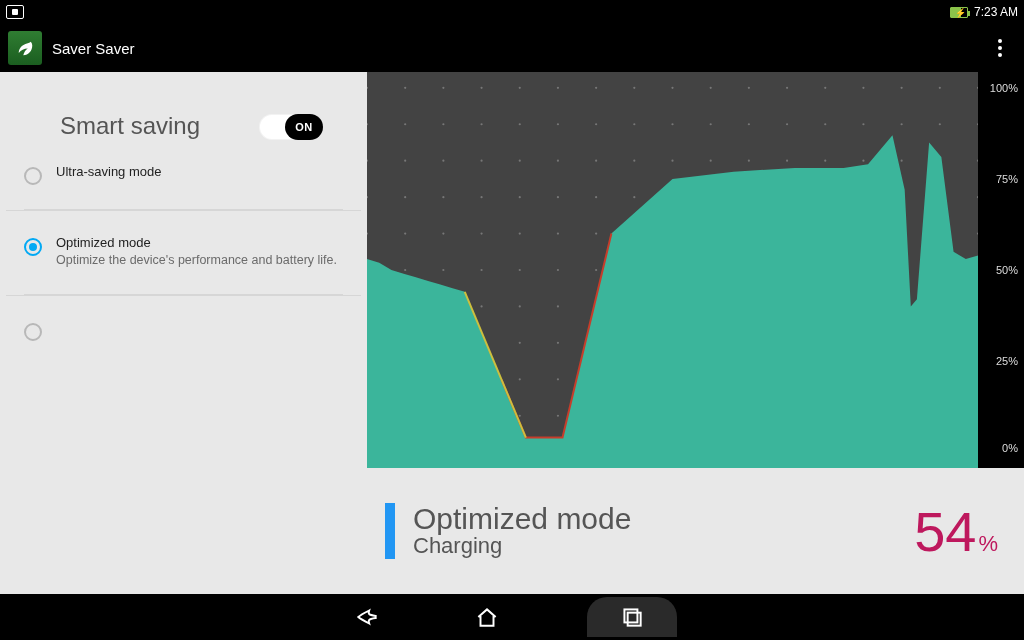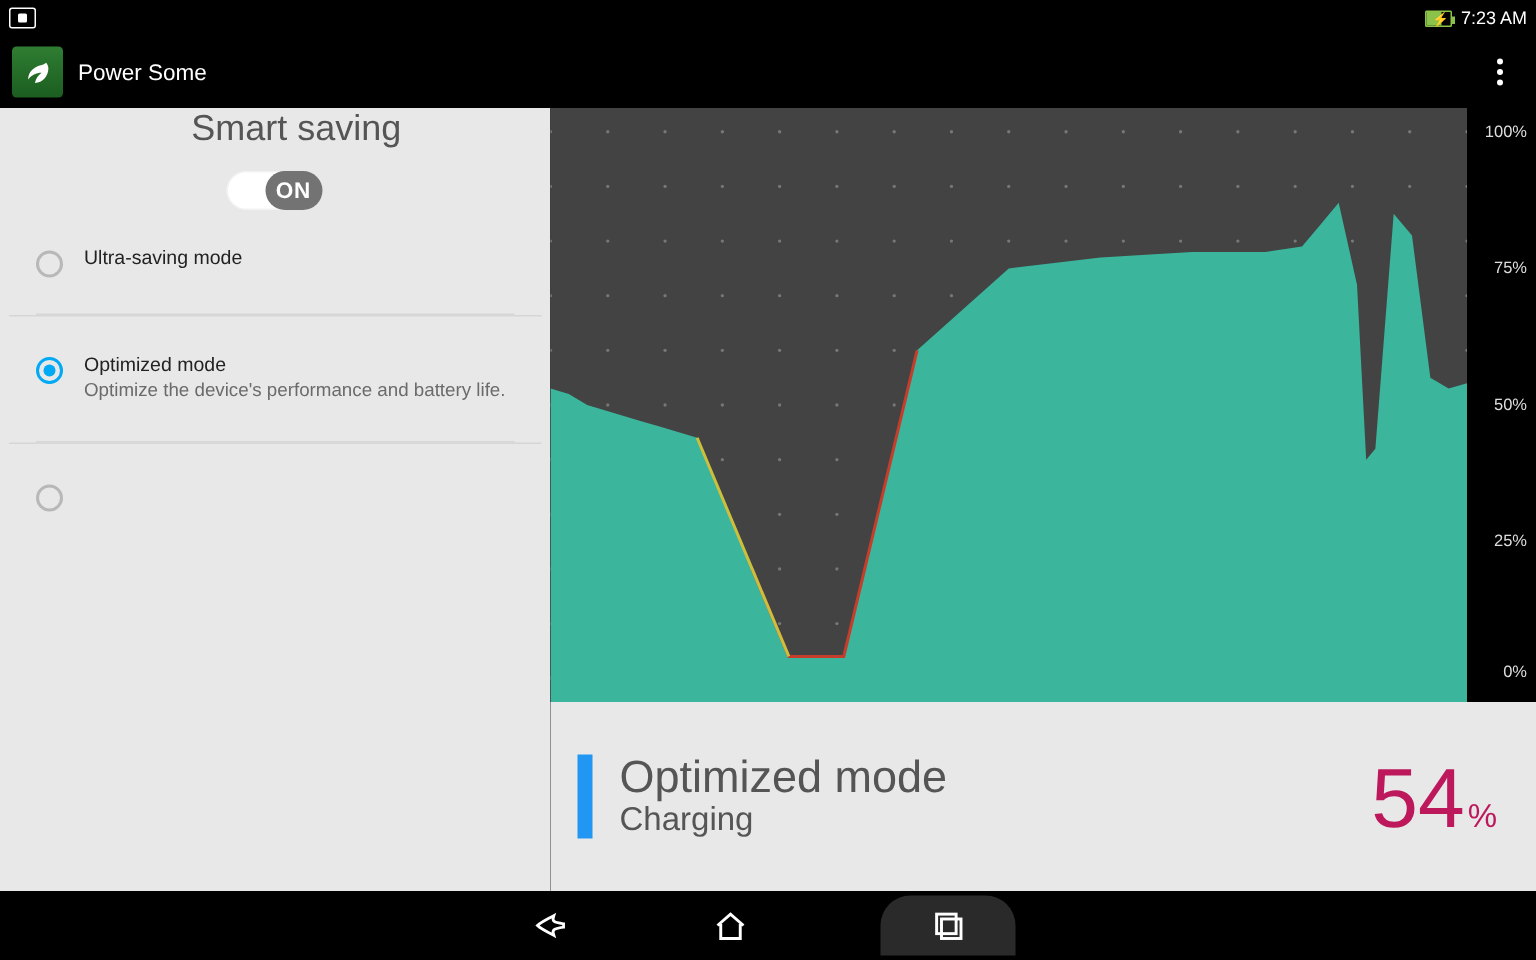--- a/index.html
+++ b/index.html
@@ -19,24 +19,24 @@
   
   .app-bar { height:48px; background:#000; display:flex; align-items:center; padding:0 8px; }
   .app-icon { width:34px; height:34px; border-radius:3px; background:linear-gradient(#2f7d32,#1b5e20); display:flex; align-items:center; justify-content:center; }
   .app-title { color:#fff; font-size:15px; margin-left:10px; font-weight:400; }
   .overflow { margin-left:auto; width:32px; height:32px; display:flex; flex-direction:column; align-items:center; justify-content:center; gap:3px; cursor:pointer;}
   .overflow span { width:4px; height:4px; background:#fff; border-radius:50%; }
 
   
   .content { display:flex; height:522px; }
   .side { width:367px; background:#e8e8e8; display:flex; flex-direction:column; }
-  .side-header { height:68px; display:flex; align-items:center; padding:0 32px 0 30px;flex-direction:column; }
+  .side-header { height:68px; display:flex; align-items:flex-end; padding:0 44px 0 30px; }
   .side-header .lbl { font-size:24px; color:#555; flex:1; padding-left:30px;}
   .toggle { width:64px; height:26px; background:#fff; border-radius:20px; position:relative; cursor:pointer; box-shadow:0 0 0 1px rgba(0,0,0,0.05) inset;}
-  .toggle .pill { position:absolute; right:0; top:0; width:38px; height:26px; background:#737373; border-radius:20px; color:#fff; font-size:15px; font-weight:600; display:flex; align-items:center; justify-content:center; letter-spacing:.5px;}
+  .toggle .pill { position:absolute; right:0; top:0; width:38px; height:26px; background:#000000; border-radius:20px; color:#fff; font-size:11px; font-weight:600; display:flex; align-items:center; justify-content:center; letter-spacing:.5px;}
   .mode { border-top:1px solid #d6d6d6; padding:24px 24px 24px 12px; display:flex; align-items:flex-start; gap:14px; cursor:pointer;}
   .mode:first-of-type { border-top:none; }
   .radio { flex:0 0 18px; width:18px; height:18px; border:2px solid #b8b8b8; border-radius:50%; margin-top:3px; position:relative; margin-left:6px;}
   .radio.checked { border-color:#02a9f4; }
   .radio.checked::after { content:""; position:absolute; inset:3px; background:#02a9f4; border-radius:50%; }
   .mode .txt { flex:1; }
   .mode h3 { font-size:13px; color:#222; font-weight:500; margin-bottom:2px; }
   .mode p  { font-size:12.5px; color:#6b6b6b; line-height:1.4; }
   .modes { margin-left:6px; margin-right:6px; }
   .sep { height:1px; background:#d6d6d6; margin:0 18px; }
@@ -79,21 +79,21 @@
     <span>7:23 AM</span>
   </div>
 </div>
 
 <div class="app-bar">
   <div class="app-icon">
     <svg width="20" height="20" viewBox="0 0 24 24">
         <path fill="#fff" d="M17 8C8 10 5 16 5 21c3-4 7-6 12-6-3 2-5 5-6 9 7 0 12-6 12-13 0-2-1-4-2-5-1 1-3 2-4 2z" transform="scale(0.9) translate(0,-1)"></path>
       </svg>
   </div>
-  <div class="app-title">Power Some</div>
+  <div class="app-title">Saver Saver</div>
   <div class="overflow">
       <span></span>
       <span></span>
       <span></span>
     </div>
 </div>
 
 <div class="content">
 
   <div class="side">

